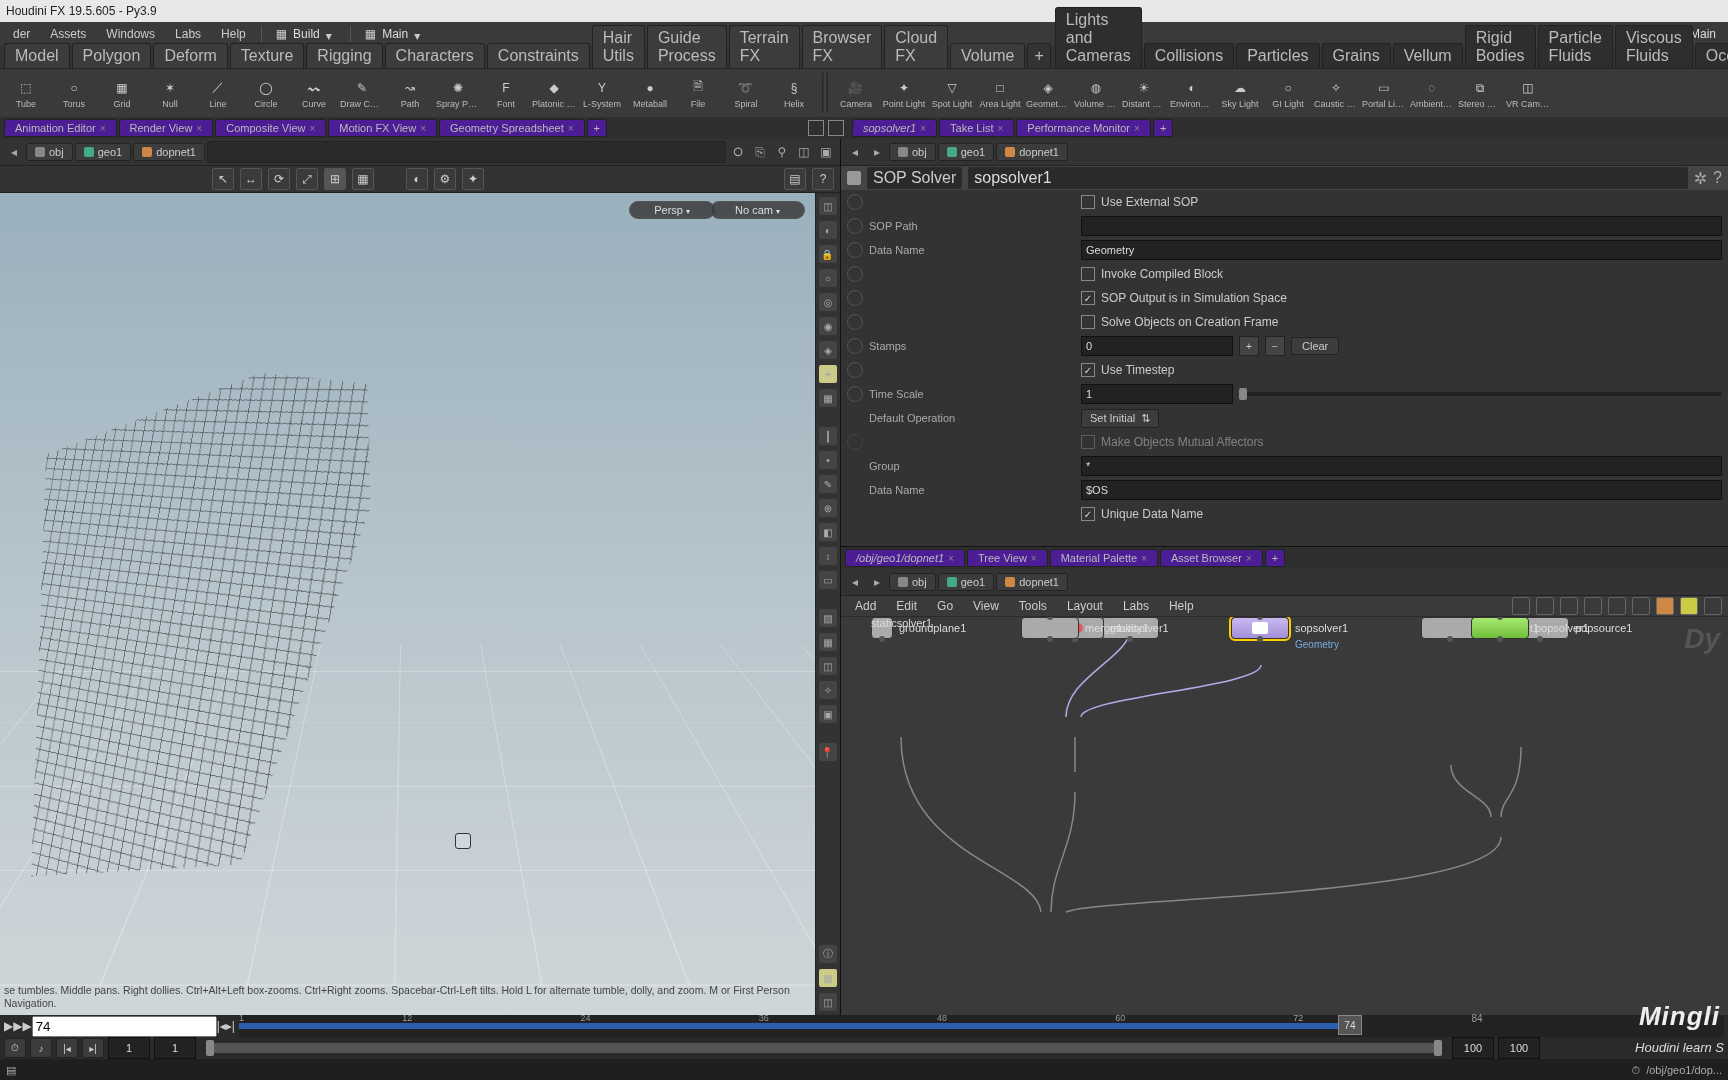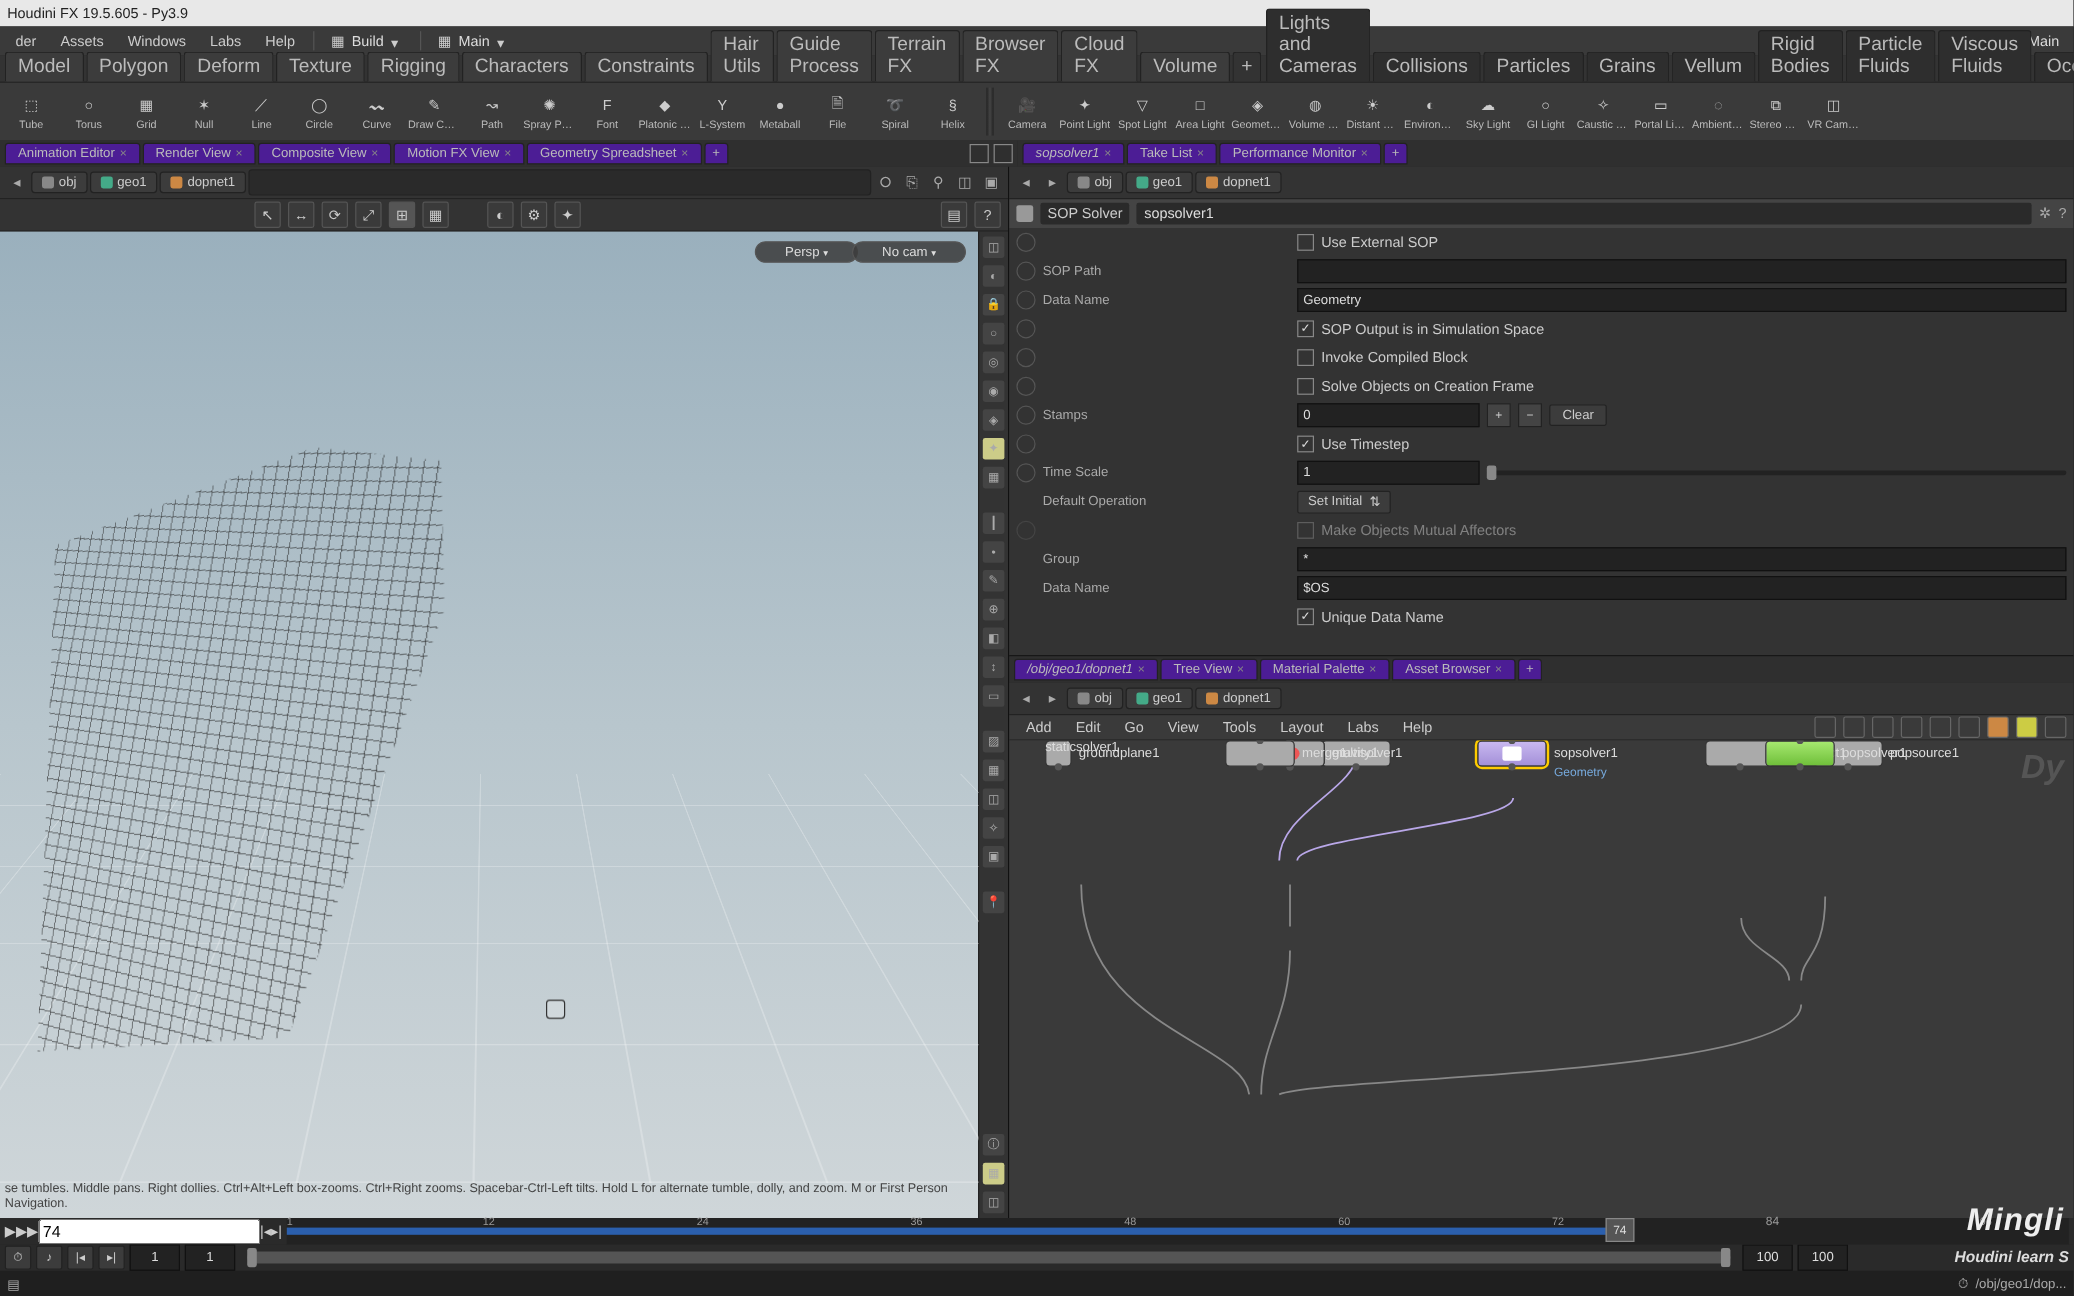--- a/index.html
+++ b/index.html
@@ -41,21 +41,21 @@
   .viewport{flex:1;position:relative;background:linear-gradient(180deg,#9ab0bd 0%,#b8c6cd 50%,#cfd6d9 100%);overflow:hidden}
   .viewport .pill{position:absolute;top:8px;padding:2px 24px;background:rgba(60,60,60,.85);border:1px solid #555;border-radius:10px;font-size:11px;color:#ddd;cursor:pointer}
   .viewport .pill .tri{font-size:8px;margin-left:3px}
   .viewport .hint{position:absolute;bottom:4px;left:4px;right:4px;font-size:10.5px;color:#444;line-height:1.3}
   .right-rail{width:24px;background:#333;display:flex;flex-direction:column;align-items:center;padding:4px 0;gap:6px;border-left:1px solid #222}
   .right-rail .r{width:18px;height:18px;border-radius:2px;background:#444;cursor:pointer;display:flex;align-items:center;justify-content:center;font-size:10px;color:#aaa}
   .right-rail .r.lock{color:#ffb84d}
   .right-rail .r.yellow{background:#cc8}
   .right-rail .spacer2{height:8px}
   .params{flex:0 0 380px;background:#333;overflow:auto;border-bottom:1px solid #111}
-  .params .hdr{height:24px;background:#444;display:flex;align-items:center;padding:0 6px;gap:6px;font-size:12px}
+  .params .hdr{height:24px;background:#444;display:flex;align-items:center;padding:0 6px;gap:6px;font-size:16px}
   .params .hdr .node-t{background:#2a2a2a;padding:2px 6px;border-radius:2px}
   .params .hdr .node-n{background:#2a2a2a;padding:2px 6px;border-radius:2px;flex:1;color:#ddd}
   .params .hdr .gear{margin-left:auto;color:#aaa;cursor:pointer}
   .params .row{display:flex;align-items:center;height:24px;padding:0 6px;gap:6px}
   .params .row .lbl{width:200px;color:#aaa;font-size:11px;padding-right:6px}
   .params .row .knob{width:14px;height:14px;border-radius:50%;border:1px solid #555;background:#333;cursor:pointer;flex-shrink:0}
   .params .row .chk{width:12px;height:12px;border:1px solid #888;display:inline-flex;align-items:center;justify-content:center;font-size:10px;color:#ddd;flex-shrink:0}
   .params .row .chk.on::after{content:"✓"}
   .params .row .txt{flex:1;background:#222;border:1px solid #111;height:18px;padding:0 4px;color:#ddd;font-size:11px}
   .params .row .txt.dim{color:#777}
@@ -470,28 +470,28 @@
           <input class="txt dim" value="" style="">
         </div>
       <div class="row">
           <span class="knob"></span>
           <span class="lbl">Data Name</span>
           <input class="txt" value="Geometry" style="">
         </div>
       <div class="row">
           <span class="knob"></span>
           <span class="lbl"></span>
+          <span class="chk"></span>
+          <span>Invoke Compiled Block</span>
+        </div>
+      <div class="row">
+          <span class="knob"></span>
+          <span class="lbl"></span>
           <span class="chk on"></span>
           <span>SOP Output is in Simulation Space</span>
-        </div>
-      <div class="row">
-          <span class="knob"></span>
-          <span class="lbl"></span>
-          <span class="chk"></span>
-          <span>Invoke Compiled Block</span>
         </div>
       <div class="row">
           <span class="knob"></span>
           <span class="lbl"></span>
           <span class="chk"></span>
           <span>Solve Objects on Creation Frame</span>
         </div>
       <div class="row">
           <span class="knob"></span>
           <span class="lbl">Stamps</span>
@@ -715,21 +715,21 @@
   <div class="pbtn">▸|</div>
   <input class="fnum" value="1" style="">
   <input class="fnum" value="1" style="">
   <div class="range-bar">
       <div class="h" style="left:0"></div>
       <div class="h" style="right:0"></div>
     </div>
   <input class="fnum" value="100" style="">
   <input class="fnum" value="100" style="">
   <div style="position:relative;width:180px">
-    <div style="position:absolute;right:0;top:-8px;font-size:13px;font-weight:700;color:#ddd;font-style:italic;white-space:nowrap">Houdini learn S</div>
+    <div style="position:absolute;right:0;top:-8px;font-size:13px;font-weight:400;color:#ddd;font-style:italic;white-space:nowrap">Houdini learn S</div>
   </div>
 </div>
 
 <div class="statusbar">
   <span>▤</span>
   <span class="cook">
     <span>⏱</span>
     <span>/obj/geo1/dop...</span>
   </span>
 </div>

